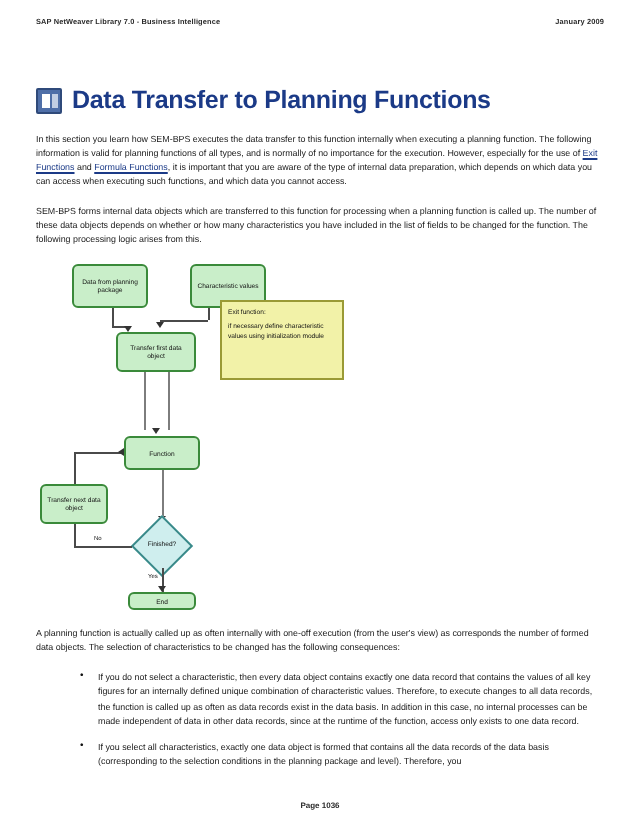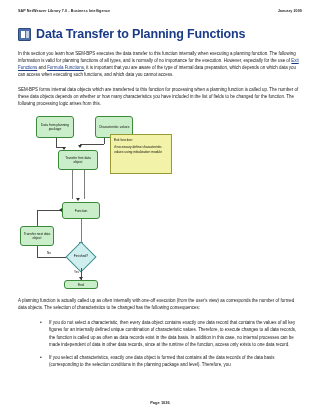--- a/index.html
+++ b/index.html
@@ -34,21 +34,21 @@
     color: #2b2b2b;
     letter-spacing: .08px;
   }
   .run-head .right { font-weight: bold; }
 
   
   .title-row {
     display: flex;
     align-items: center;
     gap: 5px;
-    margin-top: 14px;
+    margin-top: 30px;
   }
   .title-icon {
     width: 13px;
     height: 13px;
     flex: 0 0 13px;
     background: #4f6fa8;
     border: 1px solid #2f4a7a;
     box-sizing: border-box;
     position: relative;
     border-radius: 1px;

